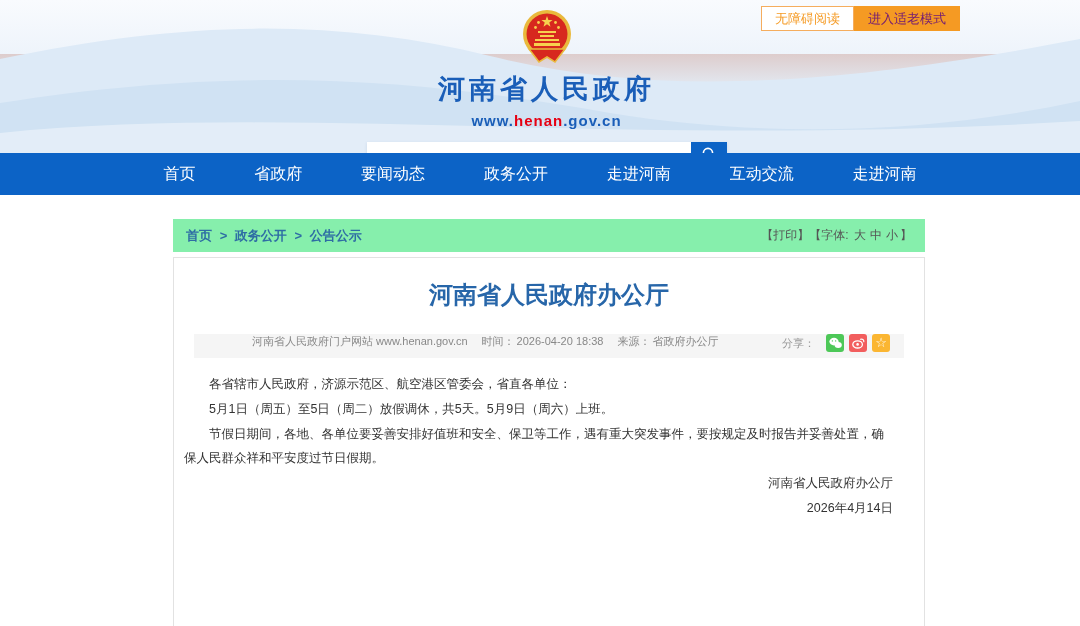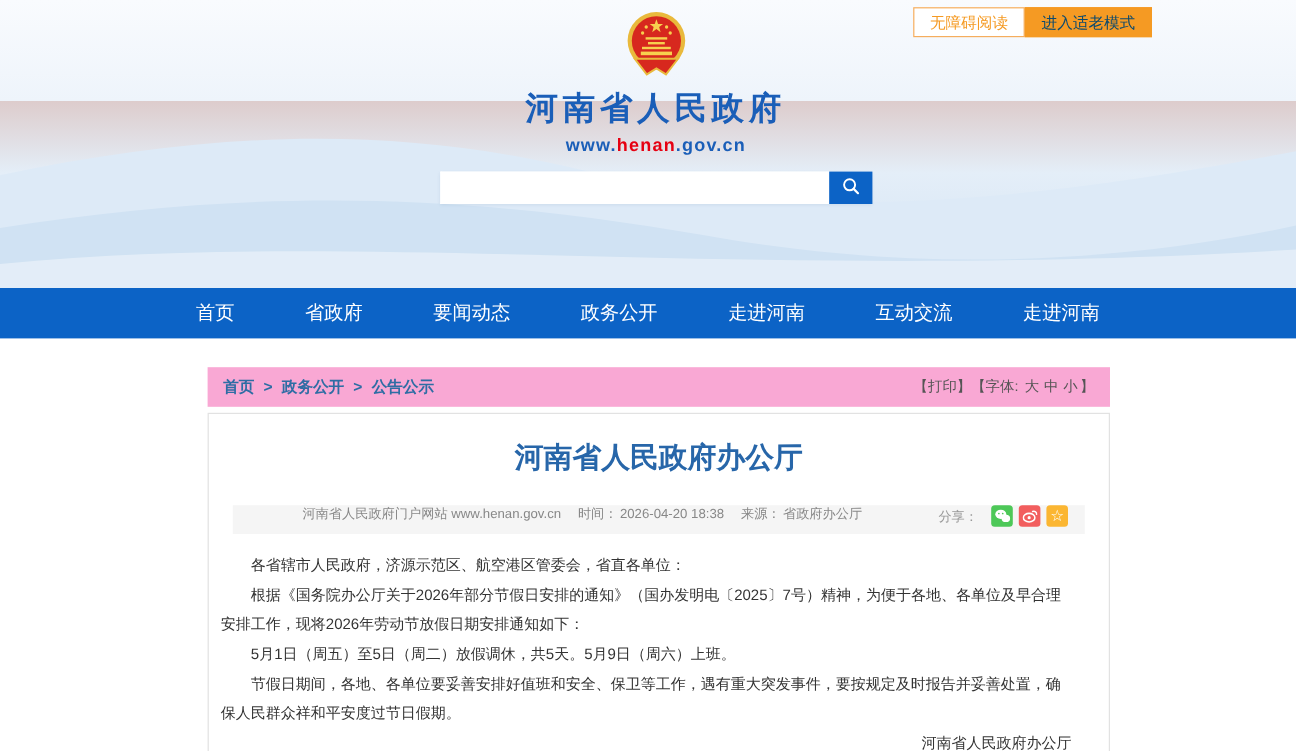--- a/index.html
+++ b/index.html
@@ -3,46 +3,46 @@
 <meta charset="utf-8">
 <style>
   * { box-sizing: border-box; }
   html, body { margin:0; padding:0; }
   body {
     width:1080px; height:626px; overflow:hidden; background:#fff;
     font-family:"Liberation Sans","DejaVu Sans",sans-serif;
     -webkit-font-smoothing:antialiased;
   }
   
-  .header { position:relative; height:240px; overflow:hidden;
+  .header { position:relative; height:153px; overflow:hidden;
     background:linear-gradient(180deg,#f9fbfe 0%,#eef4fb 35%,#dcc 0,#e4eef8 60%,#d2e3f3 100%);padding-left:13px; }
   .header-waves { position:absolute; left:0; bottom:0; }
   .acc-buttons { position:absolute; top:6px; right:120px; display:flex; z-index:5; }
   .btn-reader { background:#fff; color:#f59a23; border:1px solid #f5ad5e;
     padding:4px 13px; font-size:13px; cursor:pointer; line-height:15px; }
-  .btn-elder { background:#f59a23; color:#0c4a6e; border:1px solid #f59a23;
+  .btn-elder { background:#f59a23; color:#701a75; border:1px solid #f59a23;
     padding:4px 13px; font-size:13px; cursor:pointer; line-height:15px; }
   .header-center { position:relative; text-align:center; padding-top:8px; z-index:2; }
   .site-name { font-size:27px; font-weight:bold; color:#1a5eb8; letter-spacing:4px; margin-top:3px; }
   .site-url { font-size:15px; font-weight:bold; color:#1a5eb8; margin-top:5px; letter-spacing:1px; }
   .site-url .red { color:#e60012;text-align:right; }
   .search-bar { margin:13px auto 0; width:360px; height:27px; display:flex;
     box-shadow:0 1px 3px rgba(60,100,150,.15); }
   .search-input { flex:1; border:1px solid #fff; border-right:none; padding:0 8px;
     font-size:13px; outline:none; background:#fff; }
   .search-btn { width:36px; background:#0c63c6; border:none; cursor:pointer;
     display:flex; align-items:center; justify-content:center; }
   
   .nav { height:42px; background:#0c63c6; }
   .nav-inner { width:812px; margin-left:134px; height:100%;
     display:flex; justify-content:space-around; align-items:center; }
   .nav-item { color:#fff; font-size:16px; cursor:pointer; white-space:nowrap; }
   
   .main { width:752px; margin-left:173px; }
-  .breadcrumb-bar { margin-top:24px; height:33px; background:#f9a8d4;
+  .breadcrumb-bar { margin-top:24px; height:33px; background:#86efac;
     display:flex; justify-content:space-between; align-items:center; padding:0 13px;text-align:right; }
   .breadcrumb { font-size:13px; color:#2e6da4; font-weight:bold; }
   .breadcrumb a { color:#2e6da4; text-decoration:none; cursor:pointer; }
   .breadcrumb .sep { margin:0 4px; font-weight:bold; }
   .page-tools { font-size:12px; color:#555; }
   .page-tools .tool { cursor:pointer;font-family:Liberation Serif, serif; }
   .page-tools .fsize { cursor:pointer; margin:0 2px; }
   
   .content-box { margin-top:5px; border:1px solid #e2e2e2; background:#fff; height:400px; }
   .article-title { text-align:center; padding-top:21px; color:#2766a9;
@@ -165,20 +165,19 @@
             <circle cx="5.6" cy="7.4" r="1.3" fill="#fff"></circle>
             <path d="M8.5 2.2 C 10.4 1.6, 12 2.8, 11.8 4.6" fill="none" stroke="#fff" stroke-width="1.2" stroke-linecap="round"></path>
           </svg>
         </span>
         <span class="share-icon share-star">☆</span>
       </div>
     </div>
 
     <div class="article-body">
       <p>各省辖市人民政府，济源示范区、航空港区管委会，省直各单位：</p>
-      <p>根据《国务院办公厅关于2026年部分节假日安排的通知》（国办发明电〔2025〕7号）精神，为便于各地、各单位及早合理安排工作，现将2026年劳动节放假日期安排通知如下：</p>
       <p>5月1日（周五）至5日（周二）放假调休，共5天。5月9日（周六）上班。</p>
       <p>节假日期间，各地、各单位要妥善安排好值班和安全、保卫等工作，遇有重大突发事件，要按规定及时报告并妥善处置，确保人民群众祥和平安度过节日假期。</p>
       <p class="signature">河南省人民政府办公厅</p>
       <p class="signature">2026年4月14日</p>
     </div>
   </div>
 </div>
 
 </body></html>

